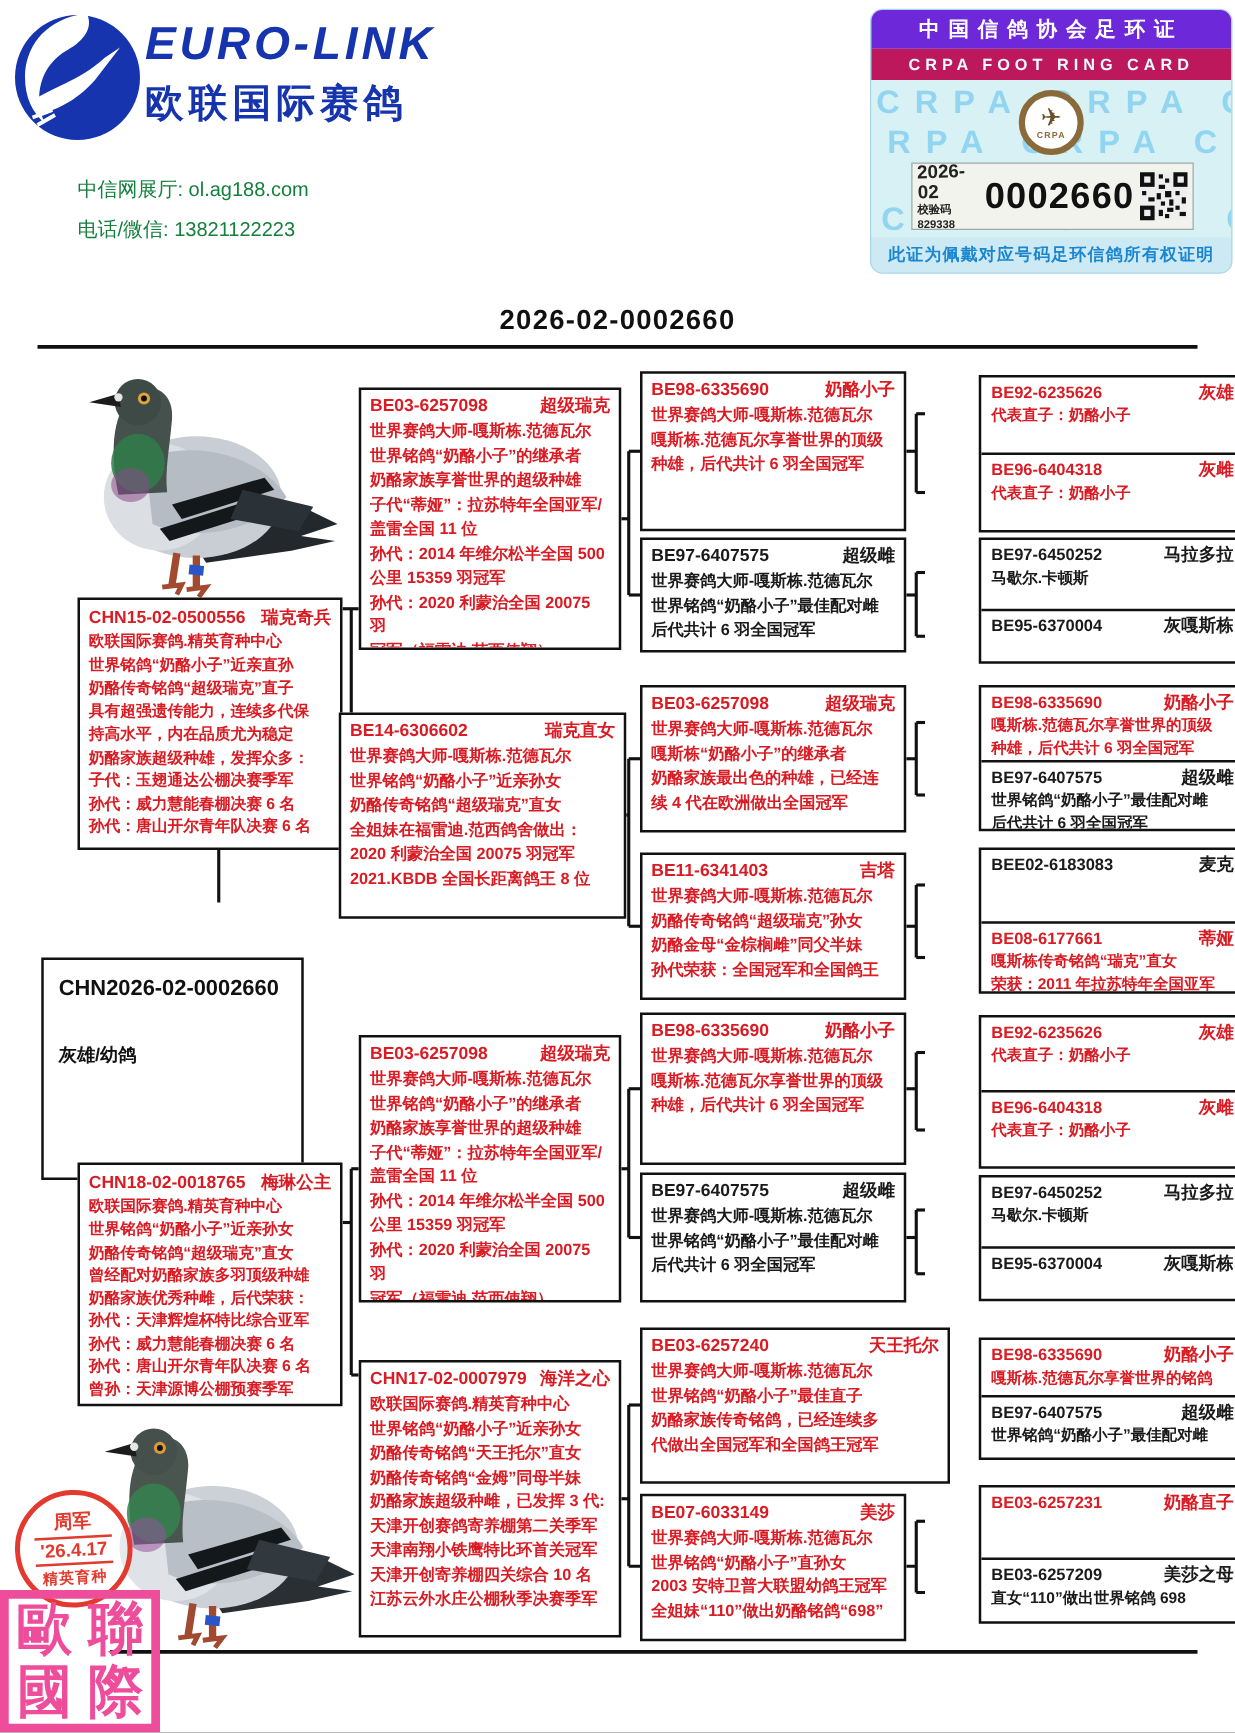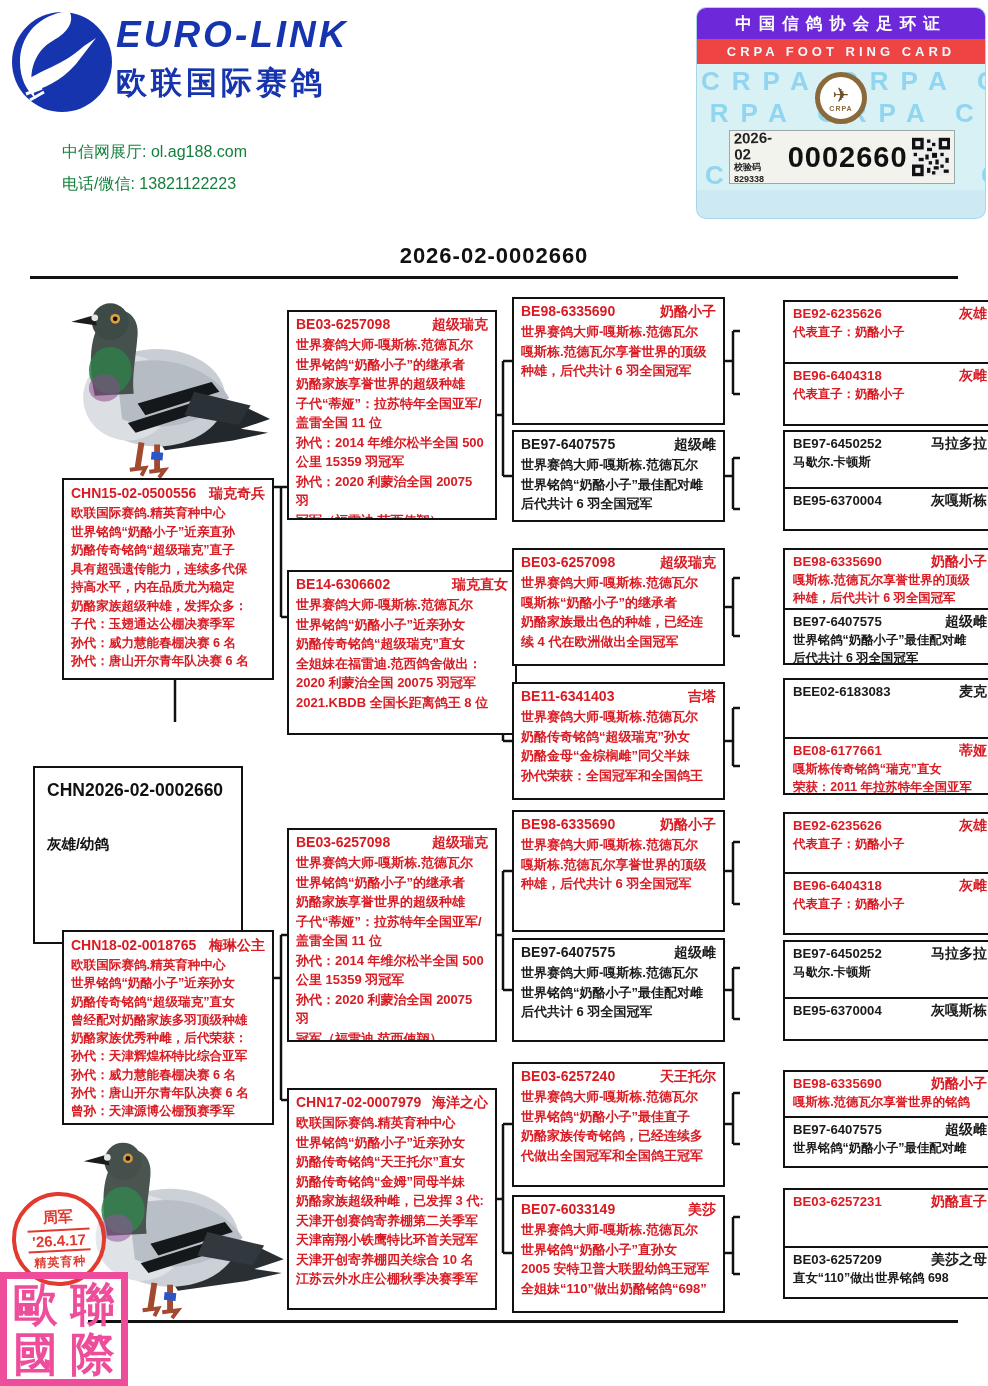--- a/index.html
+++ b/index.html
@@ -13,21 +13,21 @@
   #brand-text{left:116px;top:16px;}
   #brand-en{font-size:37px;font-weight:bold;font-style:italic;color:#1634ae;letter-spacing:3px;line-height:1.0;}
   #brand-cn{font-size:31px;font-weight:bold;color:#1634ae;letter-spacing:4px;margin-top:9px;}
   .contact{left:62px;font-size:16px;font-weight:normal;color:#15803d;}
 
   
   #ring-card{left:697px;top:8px;width:288px;height:210px;border-radius:9px;overflow:hidden;
              background:#cdeaf4;box-shadow:0 0 0 1px #a8d6e8;}
   #rc-bar1{height:31px;background:#6d28d9;color:#fff;font-weight:bold;font-size:16.5px;
            display:flex;align-items:center;justify-content:center;letter-spacing:7px;}
-  #rc-bar2{height:25px;background:#ef4444;color:#eafaff;font-weight:bold;font-size:13px;
+  #rc-bar2{height:25px;background:#be185d;color:#eafaff;font-weight:bold;font-size:13px;
            display:flex;align-items:center;justify-content:center;letter-spacing:4px;}
   #rc-body{position:relative;height:126px;background:#d7f1f5;overflow:hidden;}
   .rc-wm{position:absolute;color:rgba(90,190,235,.55);font-weight:bold;font-size:26px;letter-spacing:12px;white-space:nowrap;}
   #rc-logo{position:absolute;left:118px;top:8px;width:52px;height:52px;border-radius:50%;
            background:#fff;border:5px solid #8a6a3a;display:flex;flex-direction:column;align-items:center;justify-content:center;}
   #rc-logo .dove{font-size:20px;line-height:1;color:#6b4f26;}
   #rc-logo .crpa{font-size:7px;font-weight:bold;color:#8a6a3a;letter-spacing:1px;}
   #rc-plate{position:absolute;left:32px;top:66px;width:226px;height:54px;background:#f3f3ee;
             border:1px solid #9aa;display:flex;align-items:center;padding:2px 4px;gap:4px;}
   #rc-prefix{font-size:15px;font-weight:bold;color:#222;line-height:1.05;transform:rotate(-2deg);}
@@ -131,20 +131,21 @@
               <rect x="14" y="13" width="2" height="3"></rect>
               <rect x="9" y="18" width="2" height="3"></rect>
             <rect x="13" y="17" width="3" height="2"></rect>
               <rect x="17" y="16" width="2" height="2"></rect>
               <rect x="19" y="19" width="3" height="2"></rect>
             <rect x="12" y="20" width="2" height="2"></rect>
           </g>
         </svg>
       </div>
     </div>
+    <div id="rc-footer">此证为佩戴对应号码足环信鸽所有权证明</div>
   </div>
 
   <div class="abs" id="cert-title">2026-02-0002660</div>
   <div class="abs rule" style="left:30px;top:276px;width:928px"></div>
   <div class="abs rule" style="left:88px;top:1320px;width:870px"></div>
 
   <svg class="abs" style="left:0;top:0;pointer-events:none" width="988" height="1386">
     <g stroke="#111" stroke-width="2.5" fill="none">
       <line x1="175" y1="680" x2="175" y2="722"></line>
         <line x1="172" y1="900" x2="172" y2="930"></line>
@@ -302,21 +303,21 @@
         <div>世界铭鸽“奶酪小子”的继承者</div>
         <div>奶酪家族享誉世界的超级种雄</div>
         <div>子代“蒂娅”：拉苏特年全国亚军/</div>
         <div>盖雷全国 11 位</div>
         <div>孙代：2014 年维尔松半全国 500</div>
         <div>公里 15359 羽冠军</div>
         <div>孙代：2020 利蒙治全国 20075 羽</div>
         <div>冠军（福雷迪.范西使翔）</div>
       </div>
   </div>
-  <div class="pbox red" style="left:287px;top:570px;width:230px;height:165px">
+  <div class="pbox red" style="left:271px;top:570px;width:230px;height:165px">
     <div class="phead">
         <span class="pid">BE14-6306602</span>
         <span class="pname">瑞克直女</span>
       </div>
     <div class="plines">
         <div>世界赛鸽大师-嘎斯栋.范德瓦尔</div>
         <div>世界铭鸽“奶酪小子”近亲孙女</div>
         <div>奶酪传奇铭鸽“超级瑞克”直女</div>
         <div>全姐妹在福雷迪.范西鸽舍做出：</div>
         <div>2020 利蒙治全国 20075 羽冠军</div>
@@ -419,41 +420,41 @@
     <div class="phead">
         <span class="pid">BE97-6407575</span>
         <span class="pname">超级雌</span>
       </div>
     <div class="plines">
         <div>世界赛鸽大师-嘎斯栋.范德瓦尔</div>
         <div>世界铭鸽“奶酪小子”最佳配对雌</div>
         <div>后代共计 6 羽全国冠军</div>
       </div>
   </div>
-  <div class="pbox red" style="left:512px;top:1062px;width:213px;height:125px">
+  <div class="pbox red" style="left:512px;top:1062px;width:248px;height:125px">
     <div class="phead">
         <span class="pid">BE03-6257240</span>
         <span class="pname">天王托尔</span>
       </div>
     <div class="plines">
         <div>世界赛鸽大师-嘎斯栋.范德瓦尔</div>
         <div>世界铭鸽“奶酪小子”最佳直子</div>
         <div>奶酪家族传奇铭鸽，已经连续多</div>
         <div>代做出全国冠军和全国鸽王冠军</div>
       </div>
   </div>
   <div class="pbox red" style="left:512px;top:1195px;width:213px;height:118px">
     <div class="phead">
         <span class="pid">BE07-6033149</span>
         <span class="pname">美莎</span>
       </div>
     <div class="plines">
         <div>世界赛鸽大师-嘎斯栋.范德瓦尔</div>
         <div>世界铭鸽“奶酪小子”直孙女</div>
-        <div>2005 安特卫普大联盟幼鸽王冠军</div>
+        <div>2003 安特卫普大联盟幼鸽王冠军</div>
         <div>全姐妹“110”做出奶酪铭鸽“698”</div>
       </div>
   </div>
 
   <div class="pair" style="left:740px;top:300px;width:214px">
     <div class="cell red" style="height:60px">
       <div class="phead">
           <span class="pid">BE92-6235626</span>
           <span class="pname">灰雄</span>
         </div>

